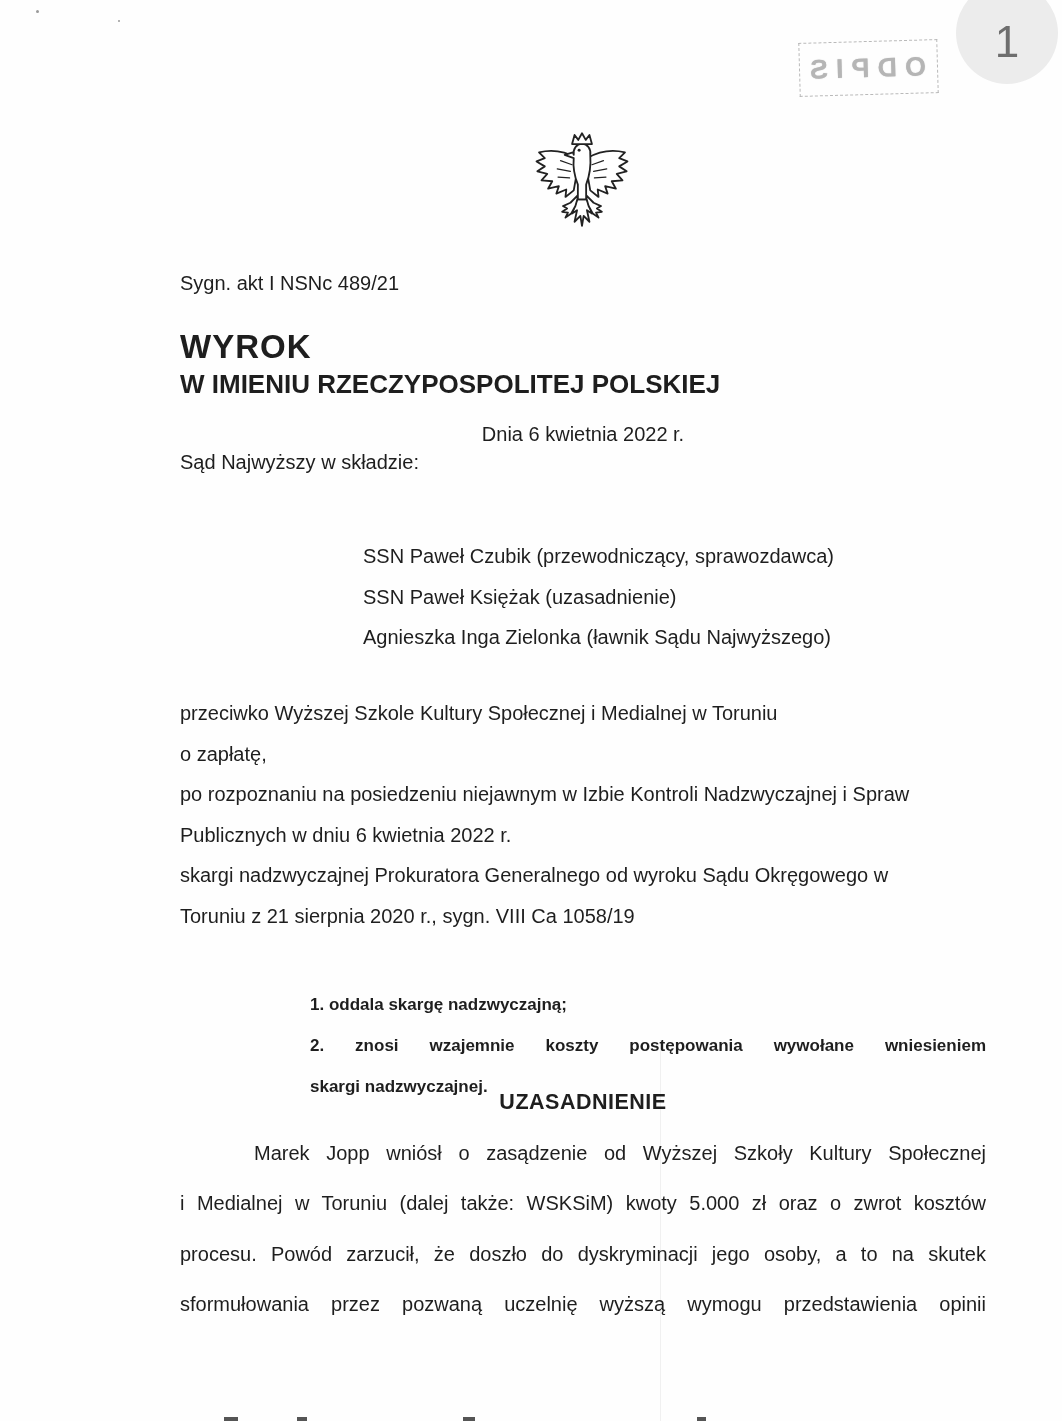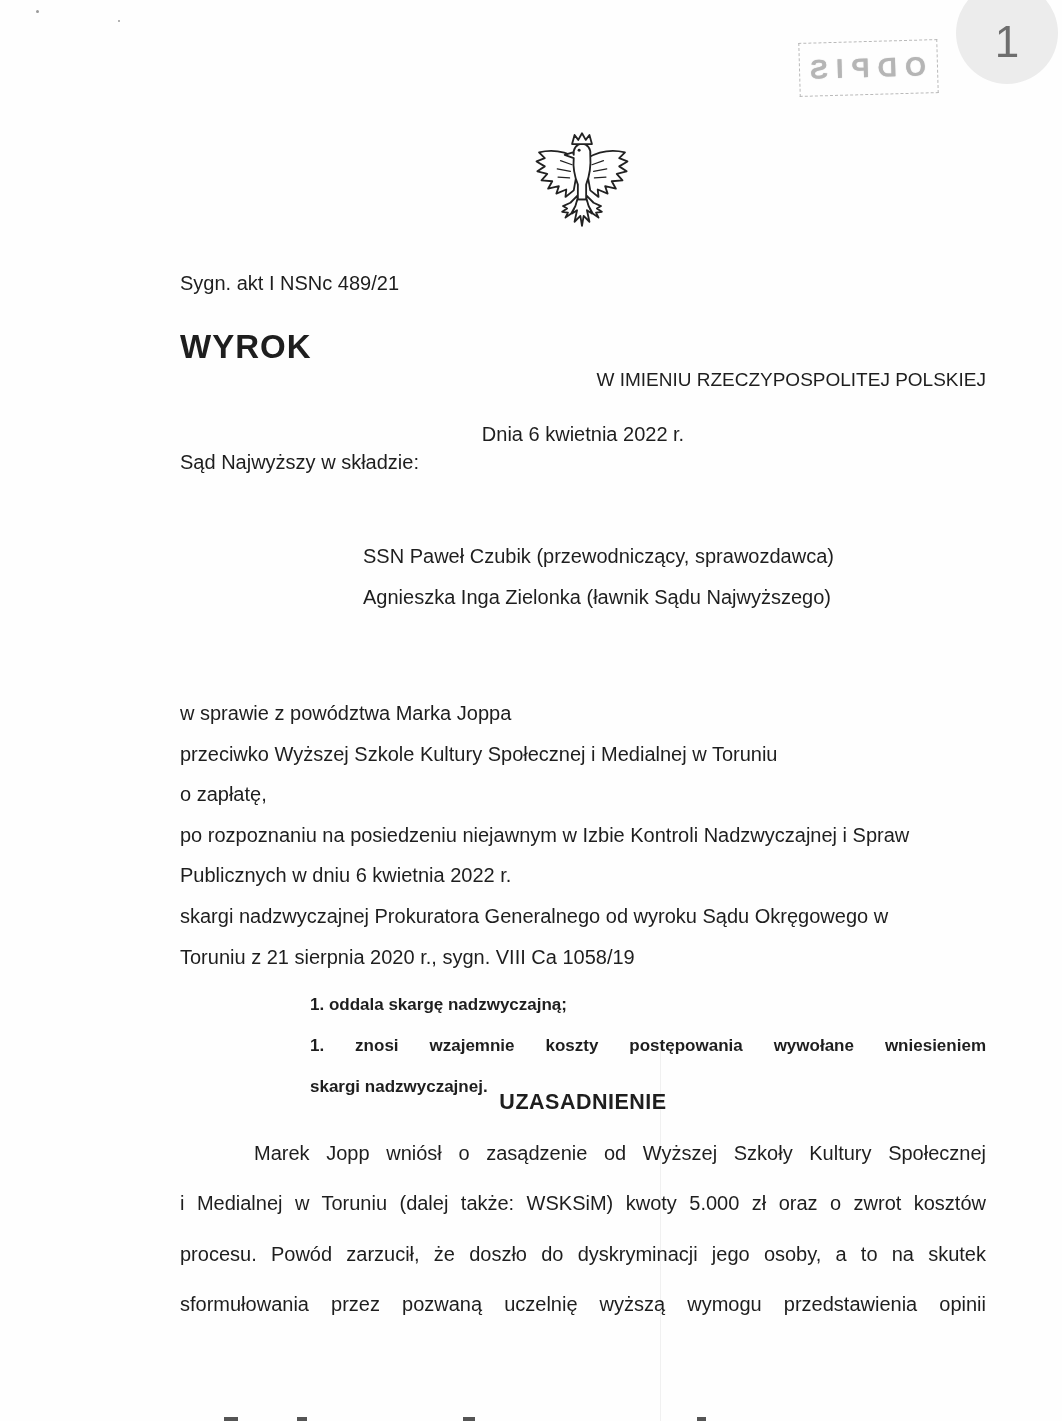--- a/index.html
+++ b/index.html
@@ -52,21 +52,21 @@
 
   
   .emblem{position:absolute;left:523px;top:130px;width:118px;height:124px;}
 
   
   .content{position:absolute;left:180px;top:0;width:806px;}
   .abs{position:absolute;width:100%;}
 
   .sygn{top:272px;font-size:20px;}
   .title{top:328px;text-align:left;font-size:33px;font-weight:bold;letter-spacing:1px;}
-  .subtitle{top:369px;text-align:right;font-size:19px;font-weight:normal;}
+  .subtitle{top:369px;text-align:left;font-size:26px;font-weight:bold;}
   .date-line{top:423px;text-align:center;font-size:20px;}
   .court-intro{top:451px;font-size:20px;}
 
   .judges{top:536px;left:183px;width:620px;font-size:20px;line-height:40.5px;}
 
   .case-block{top:693px;font-size:20px;line-height:40.6px;}
 
   .ruling{top:984px;left:130px;width:676px;font-size:17px;font-weight:bold;line-height:41px;}
   .ruling .justify-line{text-align:justify;text-align-last:justify;}
 
@@ -125,36 +125,36 @@
     <div class="abs sygn">Sygn. akt I NSNc 489/21</div>
 
     <div class="abs title">WYROK</div>
     <div class="abs subtitle">W IMIENIU RZECZYPOSPOLITEJ POLSKIEJ</div>
 
     <div class="abs date-line">Dnia 6 kwietnia 2022 r.</div>
     <div class="abs court-intro">Sąd Najwyższy w składzie:</div>
 
     <div class="abs judges">
       <div>SSN Paweł Czubik (przewodniczący, sprawozdawca)</div>
+      <div>SSN Paweł Księżak (uzasadnienie)</div>
       <div>Agnieszka Inga Zielonka (ławnik Sądu Najwyższego)</div>
     </div>
 
     <div class="abs case-block">
-      <div>w sprawie z powództwa Marka Joppa</div>
       <div>przeciwko Wyższej Szkole Kultury Społecznej i Medialnej w Toruniu</div>
       <div>o zapłatę,</div>
       <div>po rozpoznaniu na posiedzeniu niejawnym w Izbie Kontroli Nadzwyczajnej i Spraw</div>
       <div>Publicznych w dniu 6 kwietnia 2022 r.</div>
       <div>skargi nadzwyczajnej Prokuratora Generalnego od wyroku Sądu Okręgowego w</div>
       <div>Toruniu z 21 sierpnia 2020 r., sygn. VIII Ca 1058/19</div>
     </div>
 
     <div class="abs ruling">
       <div>1. oddala skargę nadzwyczajną;</div>
-      <div class="justify-line">1. znosi wzajemnie koszty postępowania wywołane wniesieniem</div>
+      <div class="justify-line">2. znosi wzajemnie koszty postępowania wywołane wniesieniem</div>
       <div>skargi nadzwyczajnej.</div>
     </div>
 
     <div class="abs uzasadnienie">UZASADNIENIE</div>
 
     <div class="abs para">
       <div class="first">Marek Jopp wniósł o zasądzenie od Wyższej Szkoły Kultury Społecznej</div>
       <div>i Medialnej w Toruniu (dalej także: WSKSiM) kwoty 5.000 zł oraz o zwrot kosztów</div>
       <div>procesu. Powód zarzucił, że doszło do dyskryminacji jego osoby, a to na skutek</div>
       <div>sformułowania przez pozwaną uczelnię wyższą wymogu przedstawienia opinii</div>

